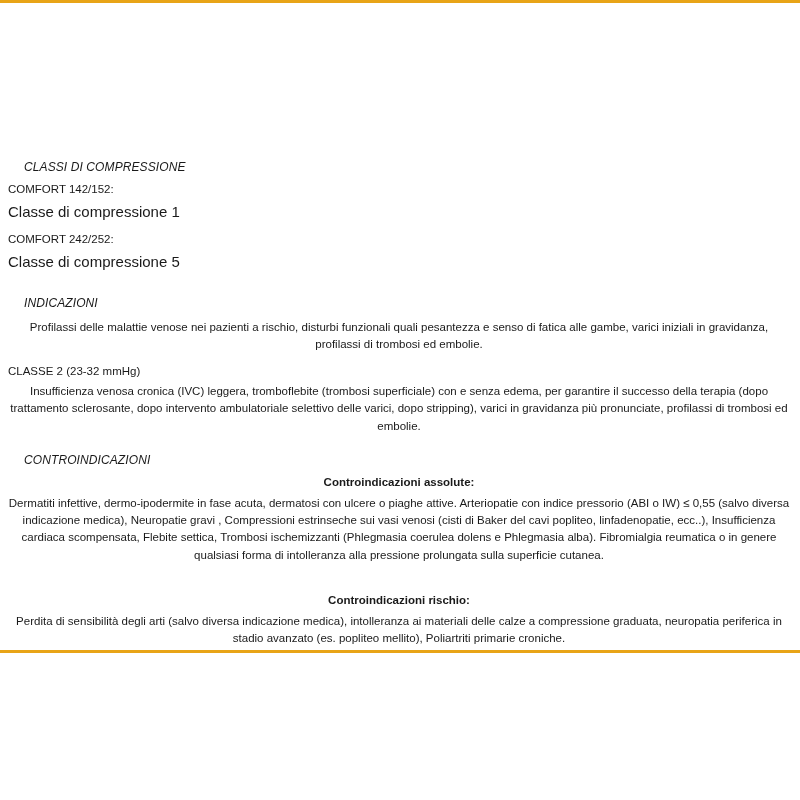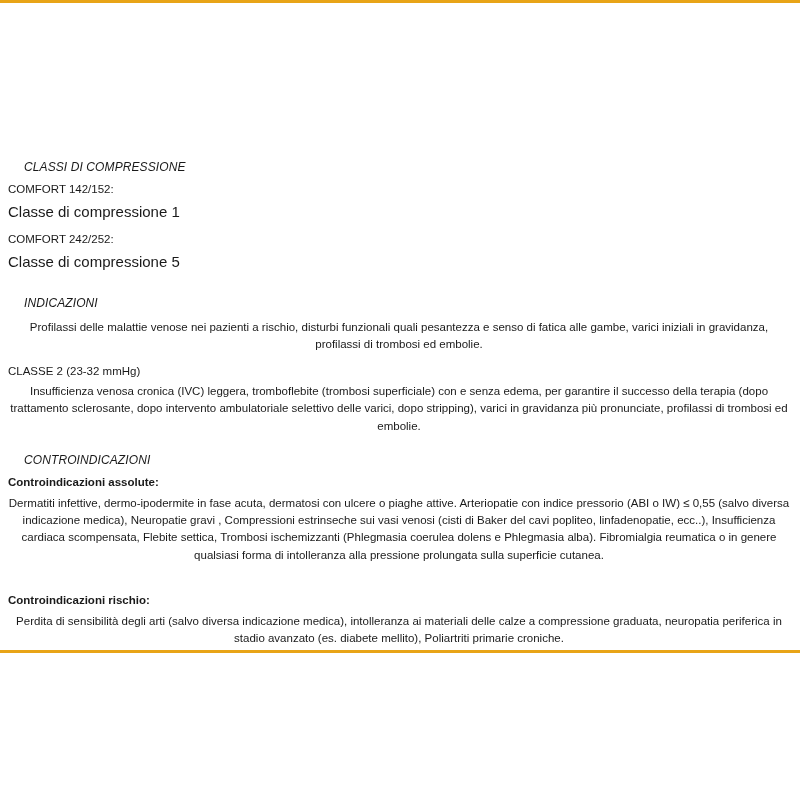--- a/index.html
+++ b/index.html
@@ -52,20 +52,21 @@
     line-height: 1.5;
     text-align: center;
   }
   .gap-sm { height: 6px; }
   .gap-md { height: 13px; }
   .gap-lg { height: 18px; }
   .bold-sub {
     font-weight: bold;
     font-size: 11.5px;
     margin: 0 0 7px 0;
+    text-align: center;
   }
   .rule {
     position: absolute;
     left: 0;
     width: 800px;
     height: 3px;
     background: #e8a417;
   }
   .rule-top { top: 0; }
   .rule-bottom { top: 650px; }
@@ -98,17 +99,17 @@
     </div>
 
     <div class="gap-sm"></div>
 
     <div>
       <p class="section-heading">CONTROINDICAZIONI</p>
       <p class="bold-sub">Controindicazioni assolute:</p>
       <p class="para">Dermatiti infettive, dermo-ipodermite in fase acuta, dermatosi con ulcere o piaghe attive. Arteriopatie con indice pressorio (ABI o IW) ≤ 0,55 (salvo diversa indicazione medica), Neuropatie gravi , Compressioni estrinseche sui vasi venosi (cisti di Baker del cavi popliteo, linfadenopatie, ecc..), Insufficienza cardiaca scompensata, Flebite settica, Trombosi ischemizzanti (Phlegmasia coerulea dolens e Phlegmasia alba). Fibromialgia reumatica o in genere qualsiasi forma di intolleranza alla pressione prolungata sulla superficie cutanea.</p>
       <div class="gap-lg"></div>
       <p class="bold-sub">Controindicazioni rischio:</p>
-      <p class="para">Perdita di sensibilità degli arti (salvo diversa indicazione medica), intolleranza ai materiali delle calze a compressione graduata, neuropatia periferica in stadio avanzato (es. diabete mellito), Poliartriti primarie croniche.</p>
+      <p class="para">Perdita di sensibilità degli arti (salvo diversa indicazione medica), intolleranza ai materiali delle calze a compressione graduata, neuropatia periferica in stadio avanzato (es. popliteo mellito), Poliartriti primarie croniche.</p>
     </div>
 
   </div>
 </div>
 
 </body></html>

